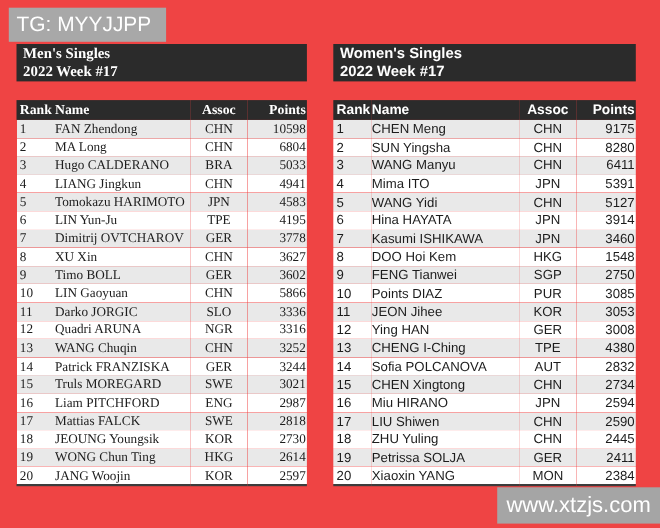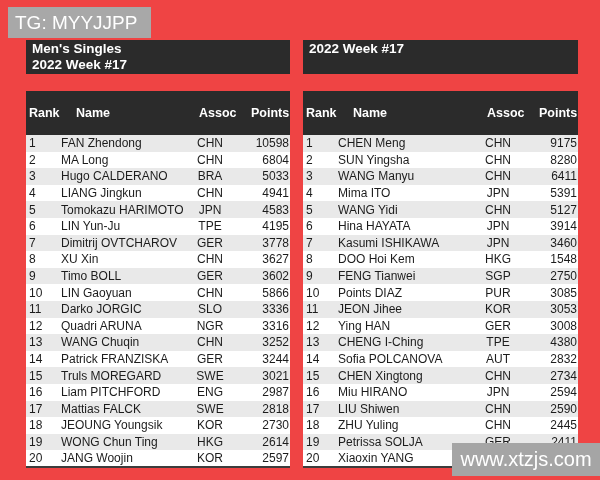--- a/index.html
+++ b/index.html
@@ -21,21 +21,21 @@
     width: 143px;
     height: 31px;
     background: #a8a8a8;
     color: #ffffff;
     font-size: 19px;
     line-height: 31px;
     padding-left: 7px;
     white-space: nowrap;
   }
   .ranking { position: absolute; top: 40px; }
-  .ranking.mens   { left: 26px;  width: 264px; }
+  .ranking.mens   { left: 15px;  width: 264px; font-family: Liberation Serif, serif; }
   .ranking.womens { left: 303px; width: 275px; }
   .title-box {
     background: #2b2b2b;
     color: #ffffff;
     font-weight: bold;
     font-size: 13.5px;
     line-height: 16px;
     height: 34px;
     padding: 1px 0 0 6px;
   }
@@ -45,21 +45,21 @@
     table-layout: fixed;
     margin-top: 17px;
     border-bottom: 2px solid #3c3c3c;
   }
   table.rank-table thead th {
     background: #2b2b2b;
     color: #ffffff;
     font-weight: bold;
     font-size: 12.5px;
     height: 18px;
-    padding: 15px;
+    padding: 0;
   }
   table.rank-table tbody td {
     font-size: 12px;
     height: 16.6px;
     padding: 0;
     color: #1c1c1c;
     white-space: nowrap;
     overflow: hidden;
   }
   table.rank-table tbody tr:nth-child(odd) { background: #e9e9e9; }
@@ -224,20 +224,21 @@
             <td class="c-name">JANG Woojin</td>
             <td class="c-assoc">KOR</td>
             <td class="c-points">2597</td>
           </tr>
         </tbody>
     </table>
   </section>
 
   <section class="ranking womens">
     <div class="title-box">
+      <div>Women's Singles</div>
       <div>2022 Week #17</div>
     </div>
     <table class="rank-table">
       <thead>
           <tr>
             <th class="c-rank">Rank</th>
             <th class="c-name">Name</th>
             <th class="c-assoc">Assoc</th>
             <th class="c-points">Points</th>
           </tr>

